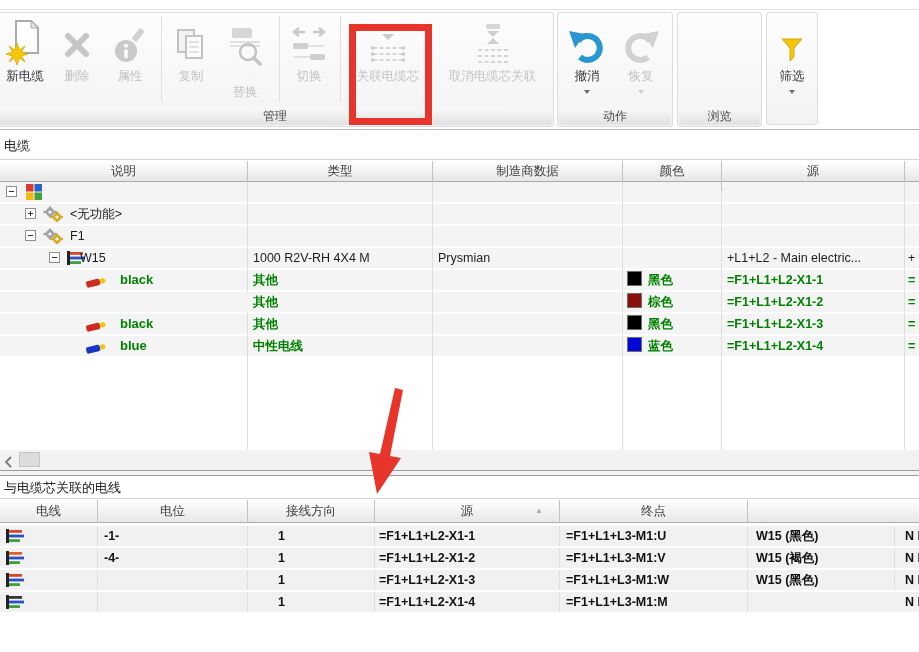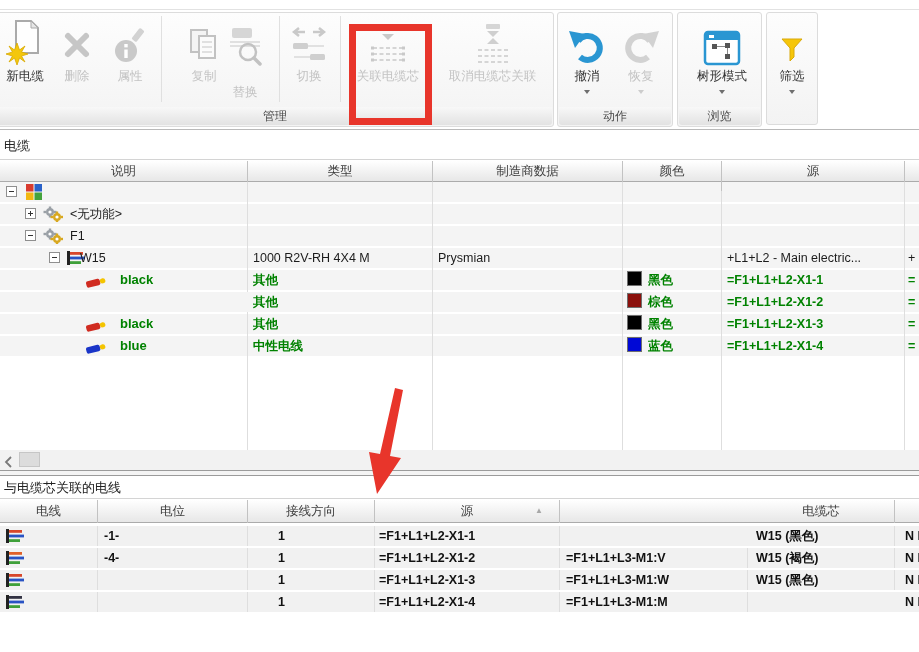--- a/index.html
+++ b/index.html
@@ -101,21 +101,21 @@
         <svg width="32" height="42" viewBox="0 0 32 42">
           <rect x="21" y="4" width="6" height="14" rx="1.5" fill="#d2d2d2" transform="rotate(38 24 11)"></rect>
           <circle cx="12" cy="27" r="11" fill="#c9c9c9"></circle>
           <rect x="10.3" y="20" width="3.4" height="3.4" fill="#fff"></rect>
           <rect x="10.3" y="25.5" width="3.4" height="8.5" fill="#fff"></rect>
         </svg>
       </div>
       <span class="rlabel">属性</span>
     </div>
 
-    <div class="rbtn disabled" style="left:178px;width:52px;">
+    <div class="rbtn disabled" style="left:165px;width:52px;">
       <div class="ricon">
         <svg width="30" height="42" viewBox="0 0 30 42">
           <rect x="2" y="6" width="16" height="22" fill="#f4f4f4" stroke="#c2c2c2" stroke-width="2"></rect>
           <rect x="10" y="12" width="16" height="22" fill="#fbfbfb" stroke="#c2c2c2" stroke-width="2"></rect>
           <path d="M13 18 h10 M13 23 h10 M13 28 h10" stroke="#d8d8d8" stroke-width="1.5"></path>
         </svg>
       </div>
       <span class="rlabel">复制</span>
     </div>
 
@@ -191,35 +191,20 @@
           <g transform="translate(38,0) scale(-1,1)">
             <path d="M10 15 A 12 12 0 1 1 12 31" fill="none" stroke="#d2d2d2" stroke-width="6"></path>
             <polygon points="1,5 17,8 7,22" fill="#d2d2d2"></polygon>
           </g>
         </svg>
       </div>
       <span class="rlabel">恢复</span>
       <div class="drop"></div>
     </div>
 
-    <div class="rbtn" style="left:683px;width:78px;">
-      <div class="ricon">
-        <svg width="38" height="36" viewBox="0 0 38 36">
-          <rect x="2" y="2" width="34" height="32" rx="3" fill="#fff" stroke="#2a96d2" stroke-width="2.5"></rect>
-          <rect x="3" y="3" width="32" height="7" fill="#2a96d2"></rect>
-          <rect x="6" y="5" width="5" height="3" fill="#fff"></rect>
-          <rect x="9" y="14" width="5" height="5" fill="#555"></rect>
-          <rect x="22" y="13" width="5" height="5" fill="#555"></rect>
-          <rect x="22" y="24" width="5" height="5" fill="#555"></rect>
-          <path d="M14 16.5 h8 M24.5 18 v6" stroke="#8a8a8a" fill="none"></path>
-        </svg>
-      </div>
-      <span class="rlabel">树形模式</span>
-      <div class="drop"></div>
-    </div>
 
     <div class="rbtn" style="left:767px;width:50px;">
       <div class="ricon">
         <svg width="26" height="30" viewBox="0 0 26 30">
           <polygon points="3,3 23,3 15,12 15,21 11,25 11,12" fill="#f6c60a" stroke="#d9a90a" stroke-width="1"></polygon>
         </svg>
       </div>
       <span class="rlabel">筛选</span>
       <div class="drop"></div>
     </div>
@@ -435,38 +420,39 @@
   <div class="pane-title" style="top:477px;height:22px;line-height:22px;">与电缆芯关联的电线</div>
 
   <div class="thead" style="top:500px;height:23px;">
     <div class="th" style="left:0;width:98px;height:23px;line-height:22px;">电线</div>
     <div class="th" style="left:98px;width:150px;height:23px;line-height:22px;">电位</div>
     <div class="th" style="left:248px;width:127px;height:23px;line-height:22px;">接线方向</div>
     <div class="th" style="left:375px;width:185px;height:23px;line-height:22px;">
       <span>源</span>
       <span class="sort-arrow">▲</span>
     </div>
-    <div class="th" style="left:748px;width:147px;height:23px;line-height:22px;">电缆芯</div>
+    <div class="th" style="left:560px;width:188px;height:23px;line-height:22px;">终点</div>
     <div class="th" style="left:895px;width:24px;height:23px;line-height:22px;border-right:none;"></div>
   </div>
 
   <div class="trow row-bg2" style="top:526px;">
     <div class="td" style="left:0;width:98px;">
       <span class="ticon" style="left:6px;top:3px;">
         <svg width="20" height="14">
             <rect x="0" y="0" width="3" height="14" fill="#222"></rect>
             <rect x="3" y="1" width="13" height="2.8" fill="#d8472b"></rect>
             <rect x="3" y="5.6" width="15" height="2.8" fill="#2953c4"></rect>
             <rect x="3" y="10.2" width="11" height="2.8" fill="#3fa03a"></rect>
           </svg>
       </span>
     </div>
     <div class="td bolddark" style="left:98px;width:150px;padding-left:6px;">-1-</div>
     <div class="td bolddark" style="left:248px;width:127px;padding-left:30px;">1</div>
     <div class="td bolddark" style="left:375px;width:185px;padding-left:4px;">=F1+L1+L2-X1-1</div>
+    <div class="td bolddark" style="left:560px;width:188px;padding-left:6px;">=F1+L1+L3-M1:U</div>
     <div class="td bolddark" style="left:748px;width:147px;padding-left:8px;">W15 (黑色)</div>
     <div class="td bolddark" style="left:895px;width:24px;border-right:none;padding-left:10px;">N L</div>
   </div>
 
   <div class="trow row-bg2" style="top:548px;">
     <div class="td" style="left:0;width:98px;">
       <span class="ticon" style="left:6px;top:3px;">
         <svg width="20" height="14">
             <rect x="0" y="0" width="3" height="14" fill="#222"></rect>
             <rect x="3" y="1" width="13" height="2.8" fill="#e06028"></rect>

